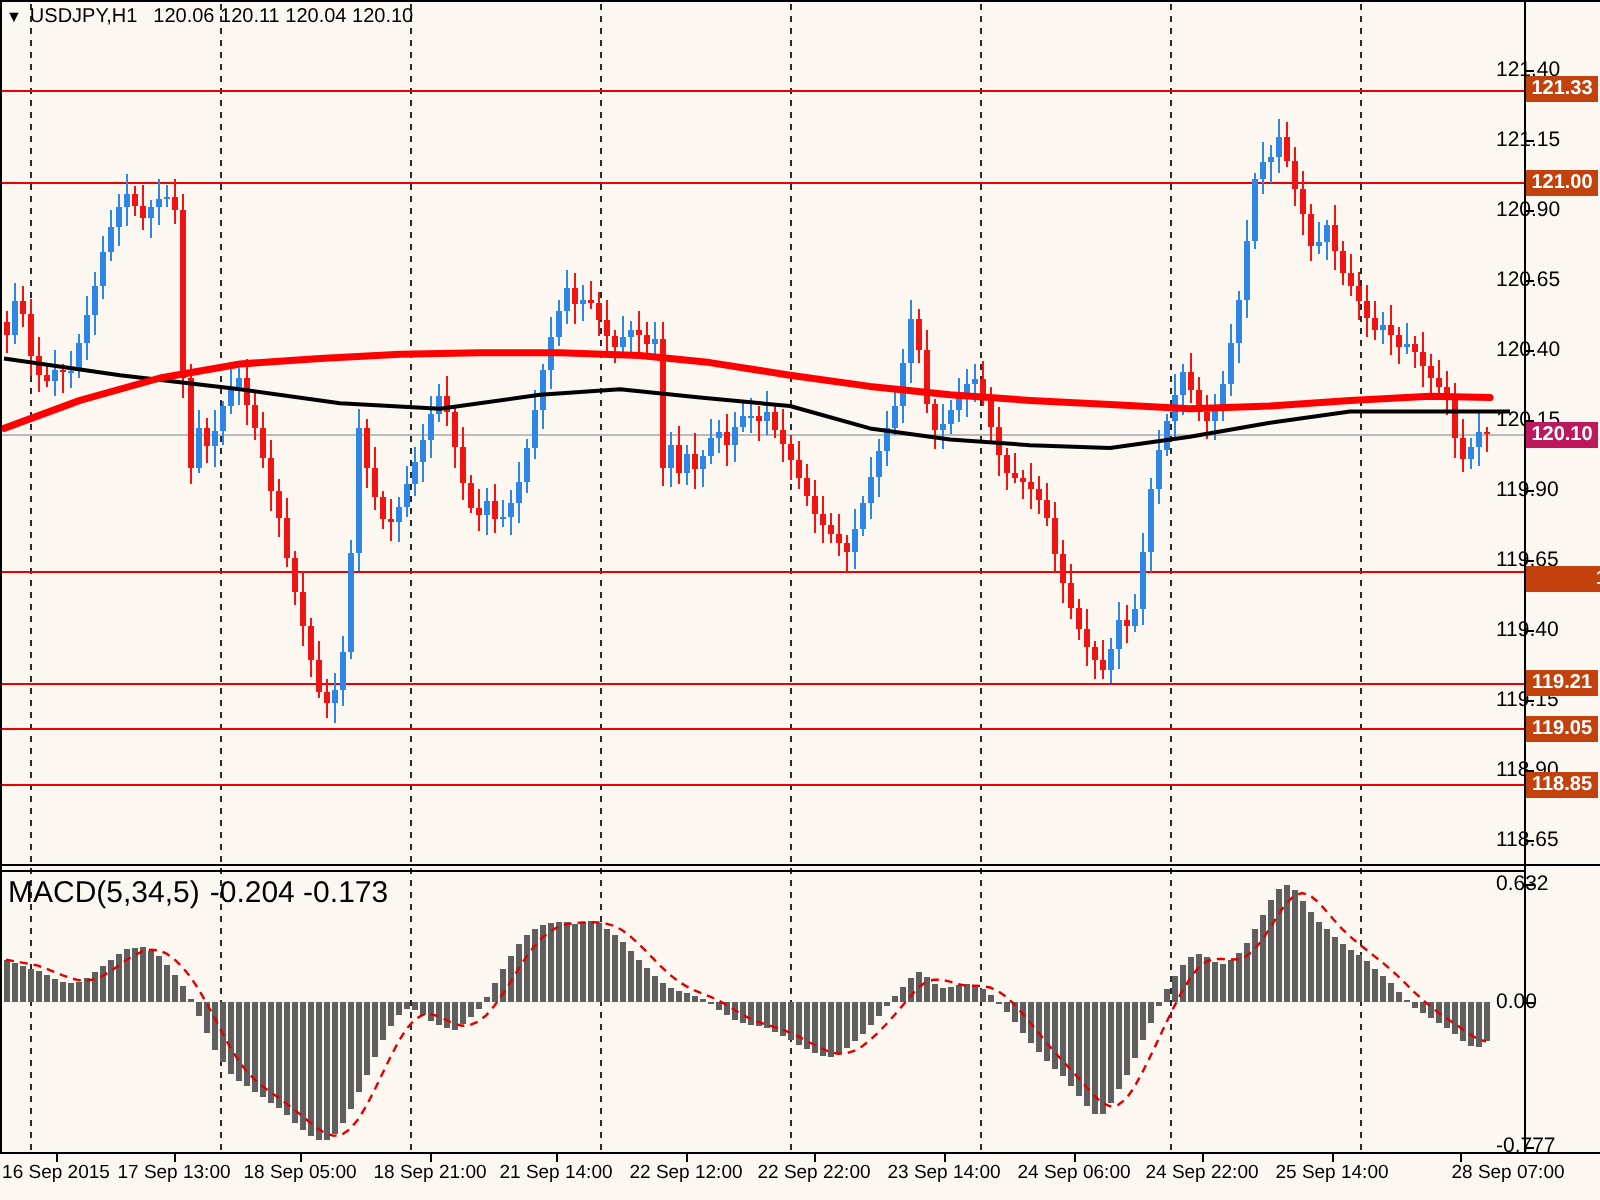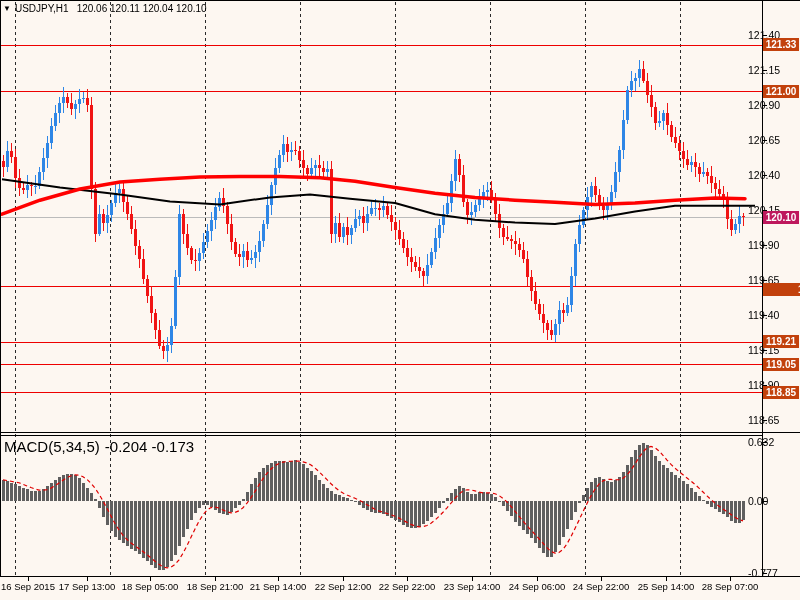--- a/index.html
+++ b/index.html
@@ -696,21 +696,21 @@
       <div class="xlab" style="left: 52px;">17 Sep 13:00</div>
       <div class="xlab" style="left: 115px;">18 Sep 05:00</div>
       <div class="xlab" style="left: 180px;">18 Sep 21:00</div>
       <div class="xlab" style="left: 243px;">21 Sep 14:00</div>
       <div class="xlab" style="left: 308px;">22 Sep 12:00</div>
       <div class="xlab" style="left: 372px;">22 Sep 22:00</div>
       <div class="xlab" style="left: 437px;">23 Sep 14:00</div>
       <div class="xlab" style="left: 502px;">24 Sep 06:00</div>
       <div class="xlab" style="left: 566px;">24 Sep 22:00</div>
       <div class="xlab" style="left: 631px;">25 Sep 14:00</div>
-      <div class="xlab" style="left: 695px;">28 Sep 07:00</div>
+      <div class="xlab" style="left: 695px; padding-left: 24px;">28 Sep 07:00</div>
     </div>
   <div id="badges">
       <div class="badge red" style="top: 37.3px;">121.33</div>
       <div class="badge red" style="top: 83.5px;">121.00</div>
       <div class="badge red" style="top: 282px; padding-left: 32px;">119.61</div>
       <div class="badge red" style="top: 334.1px;">119.21</div>
       <div class="badge red" style="top: 356.5px;">119.05</div>
       <div class="badge red" style="top: 384.5px;">118.85</div>
       <div class="badge blk" style="top: 209.5px;">120.10</div>
     </div>

